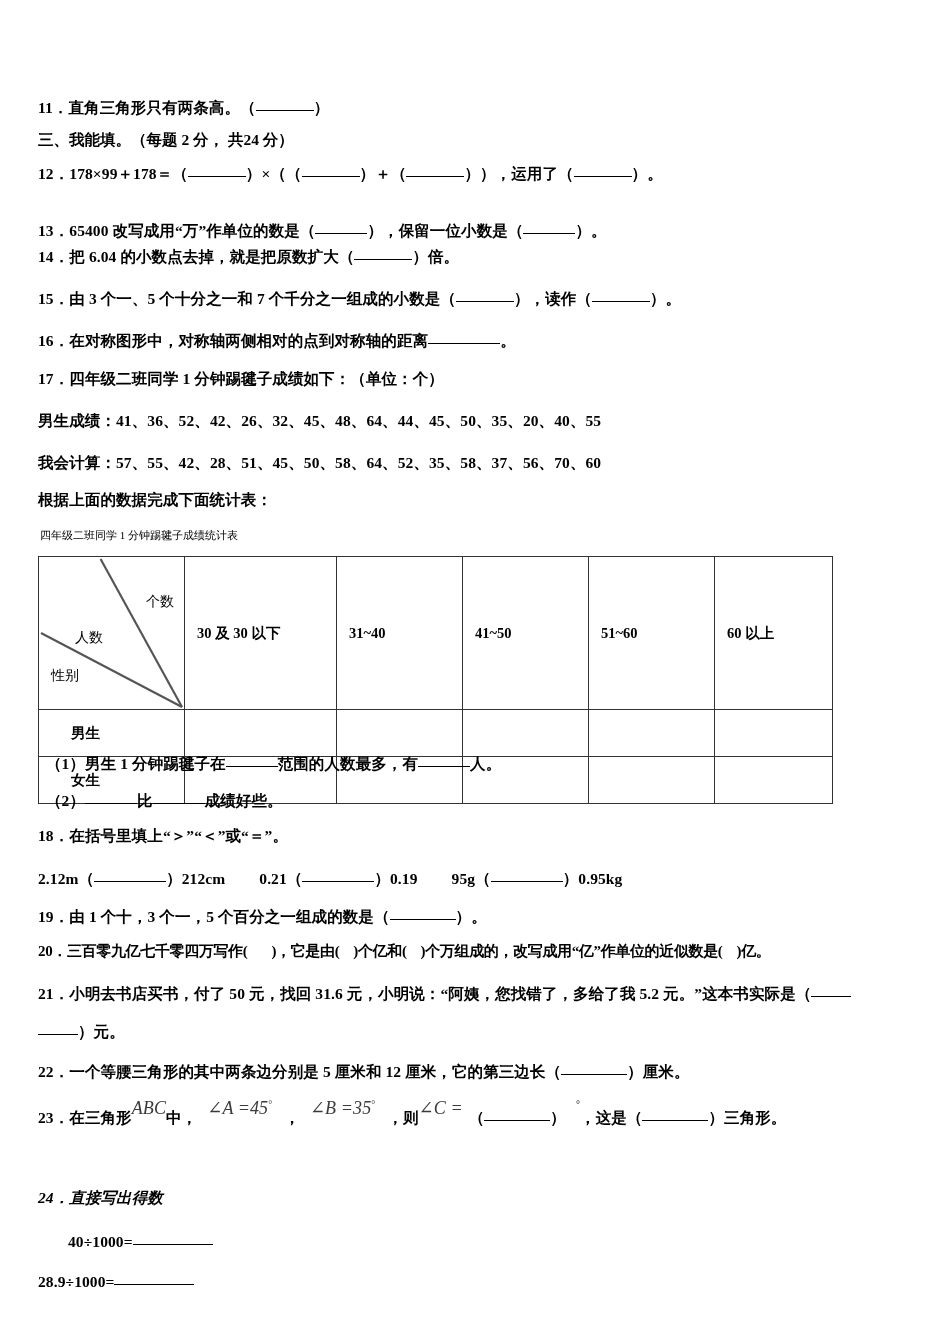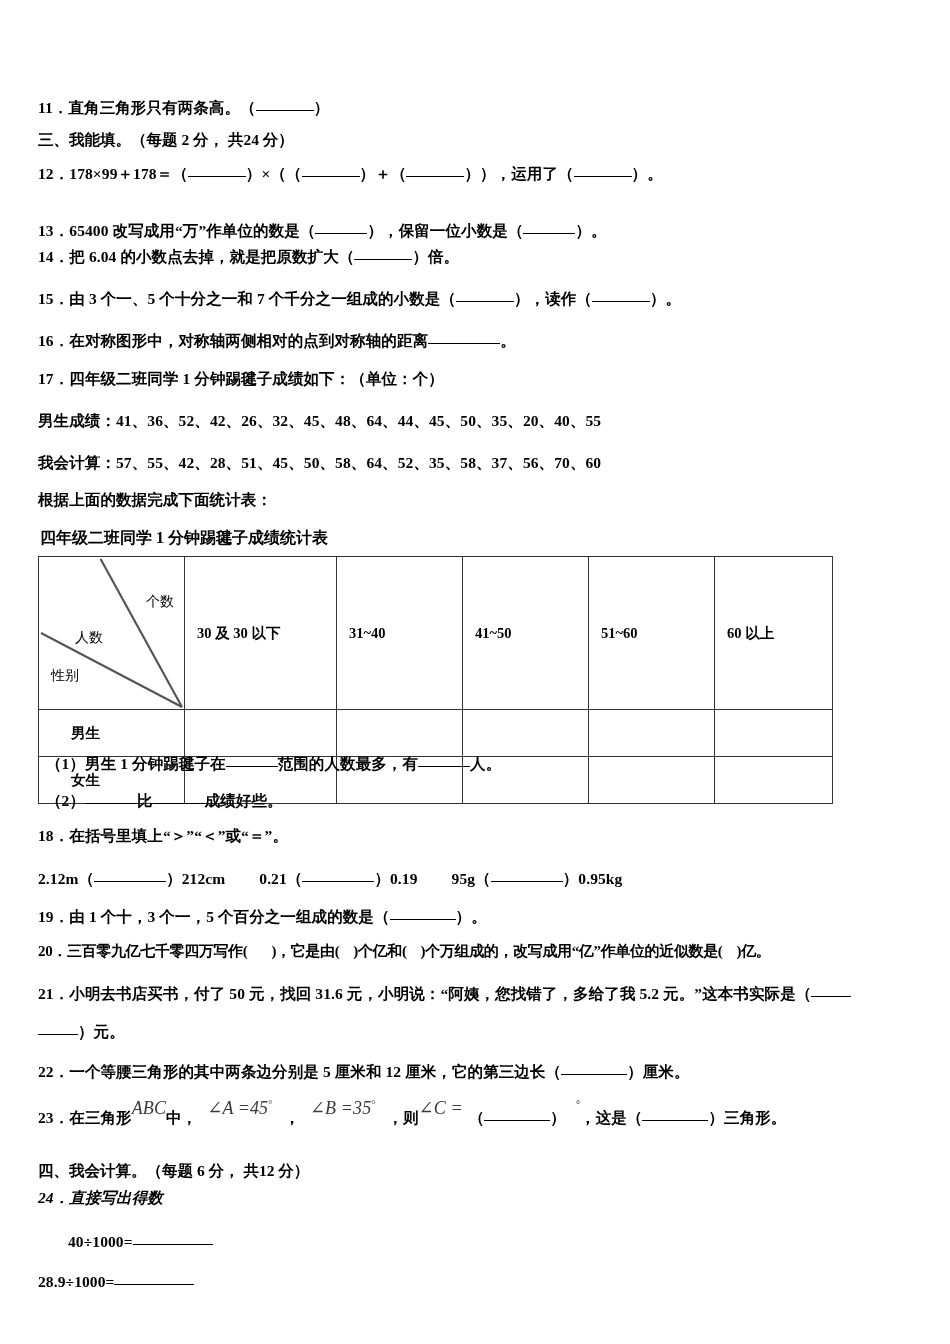--- a/index.html
+++ b/index.html
@@ -88,22 +88,22 @@
     font-weight: normal;
     font-family: "Liberation Sans", "DejaVu Sans", sans-serif;
     white-space: nowrap;
   }
   .cl-count  { right: 10px; top: 36px; }
   .cl-people { left: 36px; top: 72px; }
   .cl-gender { left: 12px; top: 110px; }
 
   .caption {
     position: absolute;
-    font-size: 16px;
-    font-weight: bold;
+    font-size: 11px;
+    font-weight: normal;
     white-space: nowrap;
   }
 
   
   .mth {
     font-family: "Liberation Serif", "DejaVu Serif", serif;
     font-style: italic;
     font-weight: normal;
     color: #3a3a3a;
     font-size: 18px;
@@ -241,21 +241,20 @@
   </div>
 
   <div class="line" style="left:38px; top:1060px;">
     <span>22．</span><span>一个等腰三角形的其中两条边分别是 5 厘米和 12 厘米，它的第三边长（</span><span class="blank b66"></span><span>）厘米。</span>
   </div>
 
   <div class="line" style="left:38px; top:1106px;">
     <span>23．</span><span>在三角形</span><span class="mth">ABC</span><span>中，</span><span class="sp" style="width:10px;"></span><span class="mth">∠A =45</span><span class="mth deg">°</span><span class="sp" style="width:12px;"></span><span>，</span><span class="sp" style="width:10px;"></span><span class="mth">∠B =35</span><span class="mth deg">°</span><span class="sp" style="width:12px;"></span><span>，则</span><span class="mth">∠C =</span><span class="sp" style="width:6px;"></span><span>（</span><span class="blank b66"></span><span>）</span><span class="sp" style="width:10px;"></span><span class="deg" style="color:#3a3a3a; position:relative; top:-9px;">°</span><span>，这是（</span><span class="blank b66"></span><span>）三角形。</span>
   </div>
 
-  <div class="sect" style="left:38px; top:1161px;">四、我会计算。（每题 6 分， 共12 分）</div>
 
   <div class="line" style="left:38px; top:1190px;font-style:italic;">
     <span>24．</span><span>直接写出得数</span>
   </div>
 
   <div class="line" style="left:38px; top:1230px;margin-left:30px;">
     <span>40÷1000=</span><span class="blank b80"></span>
   </div>
 
   <div class="line" style="left:38px; top:1270px;">

